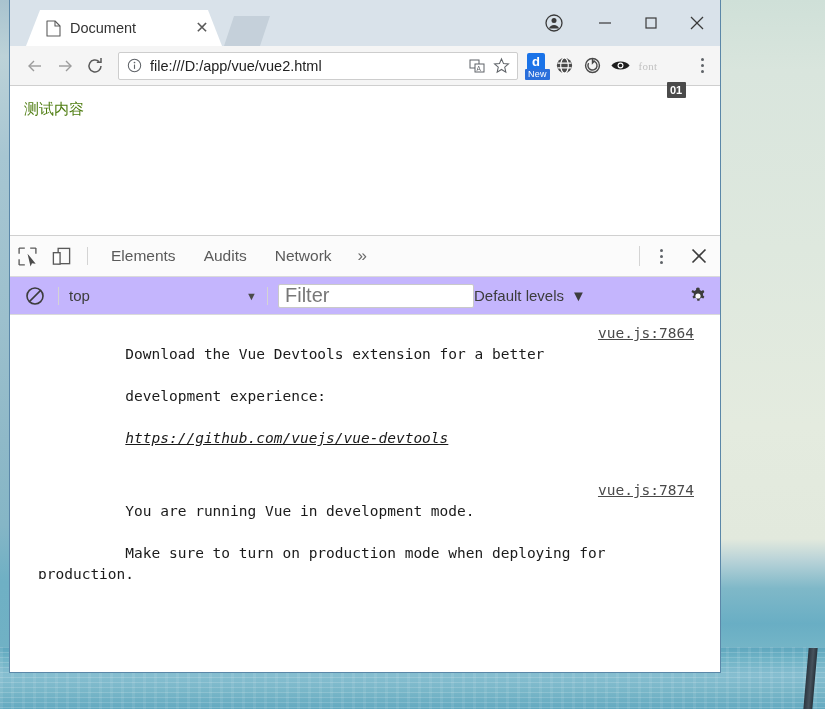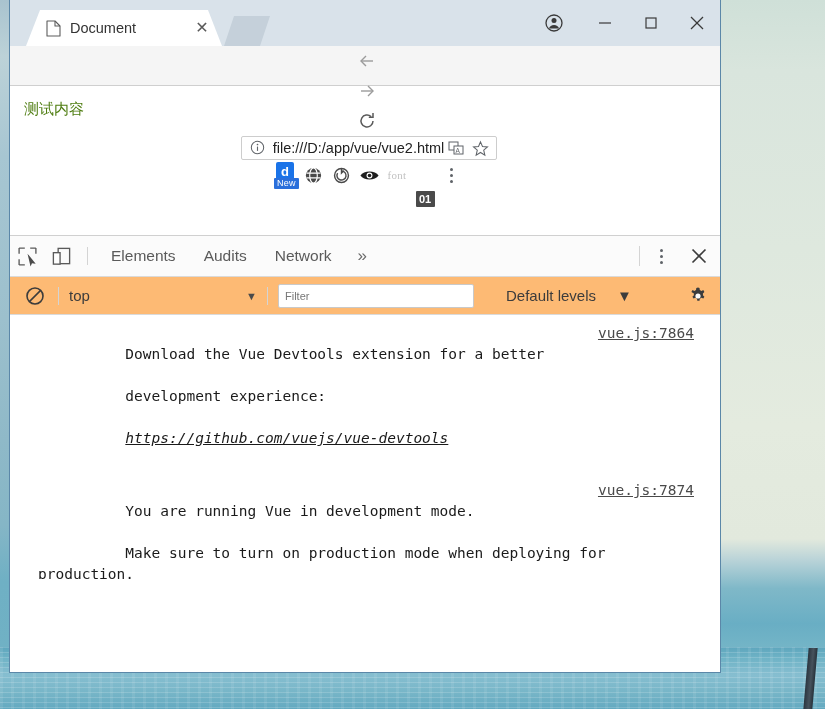--- a/index.html
+++ b/index.html
@@ -90,21 +90,21 @@
     width: 46px; height: 46px; display: flex; align-items: center; justify-content: center;
     color: #3a3a3a;
   }
   .winbtn.profile { width: 56px; }
 
   
   .toolbar {
     height: 40px; background: #f5f5f5;
     display: flex; align-items: center;
     border-bottom: 1px solid #cfcfcf;
-    padding: 0 6px 0 10px; box-sizing: border-box; flex-direction: column;
+    padding: 0 6px 0 10px; box-sizing: border-box;
   }
   .navbtn { width: 30px; height: 30px; display:flex; align-items:center; justify-content:center; color:#9b9b9b; flex:0 0 auto;}
   .navbtn.active { color: #5a5a5a; }
   .omnibox {
     flex: 1 1 auto; height: 26px; margin: 0 4px 0 8px;
     background: #fff; border: 1px solid #cdcdcd; border-radius: 2px;
     display: flex; align-items: center; padding: 0 4px 0 8px;
   }
   .omni-secicon { width: 16px; height: 16px; flex: 0 0 auto; margin-right: 7px; color:#5f6368;}
   .omni-url { flex: 1 1 auto; font-size: 14.5px; color: #222; white-space: nowrap; overflow: hidden;
@@ -164,37 +164,37 @@
     content:""; position:absolute; left: 6px; right: 6px; bottom: 0;
     height: 3px; background: #4274f2;
   }
   .dt-tab.more { font-size: 17px; color: #6b6b6b; padding: 0 12px;}
   .dt-right { display:flex; align-items:stretch; flex:0 0 auto; }
   .dt-vsep { width: 1px; margin: 10px 4px 10px 2px; background: #d4d4d4; }
   .dt-closebtn { width: 42px; display:flex; align-items:center; justify-content:center; color:#3c3c3c; font-size:22px;}
 
   .dt-filterbar {
     height: 38px; display: flex; align-items: center;
-    border-bottom: 1px solid #dadada; background: #fdba74;
+    border-bottom: 1px solid #dadada; background: #c4b5fd;
     padding: 0 8px 0 12px; box-sizing: border-box;
   }
   .clear-icon { width: 26px; height: 26px; display:flex; align-items:center; justify-content:center; color:#3c3c3c; flex:0 0 auto;}
   .fb-sep { width:1px; height:18px; background:#d4d4d4; margin: 0 10px; flex:0 0 auto;}
   .ctx-select {
     display:flex; align-items:center; width: 188px; flex:0 0 auto;
   }
   .ctx-label { flex:1 1 auto; font-size: 15px; color: #3c3c3c; font-family:"Liberation Sans", sans-serif;}
   .caret { font-size: 11px; color: #4a4a4a; }
   .filter-input {
     width: 196px; height: 24px; border: 1px solid #c9c9c9; background: #fff;
     border-radius: 2px; padding: 0 6px; box-sizing: border-box;
-    font-size: 11px; color: #777; display:flex; align-items:center; flex:0 0 auto;
+    font-size: 20px; color: #777; display:flex; align-items:center; flex:0 0 auto;
     font-family:"Liberation Sans", sans-serif;
   }
-  .levels { margin-left: 32px; display:flex; align-items:center; gap:21px; flex:0 0 auto;}
+  .levels { margin-left: 0; display:flex; align-items:center; gap:7px; flex:0 0 auto;}
   .levels span { font-size: 15px; color: #3c3c3c; font-family:"Liberation Sans", sans-serif;}
   .fb-spacer { flex: 1 1 auto; }
   .gear-btn { width: 28px; display:flex; align-items:center; justify-content:center; color:#3c3c3c; flex:0 0 auto;}
 
   
   .console-body {
     position: relative; background: #fff; height: 264px; overflow: hidden;
     font-family: "DejaVu Sans Mono", monospace;
   }
   .msg { position: relative; padding: 0 12px 0 28px; }

